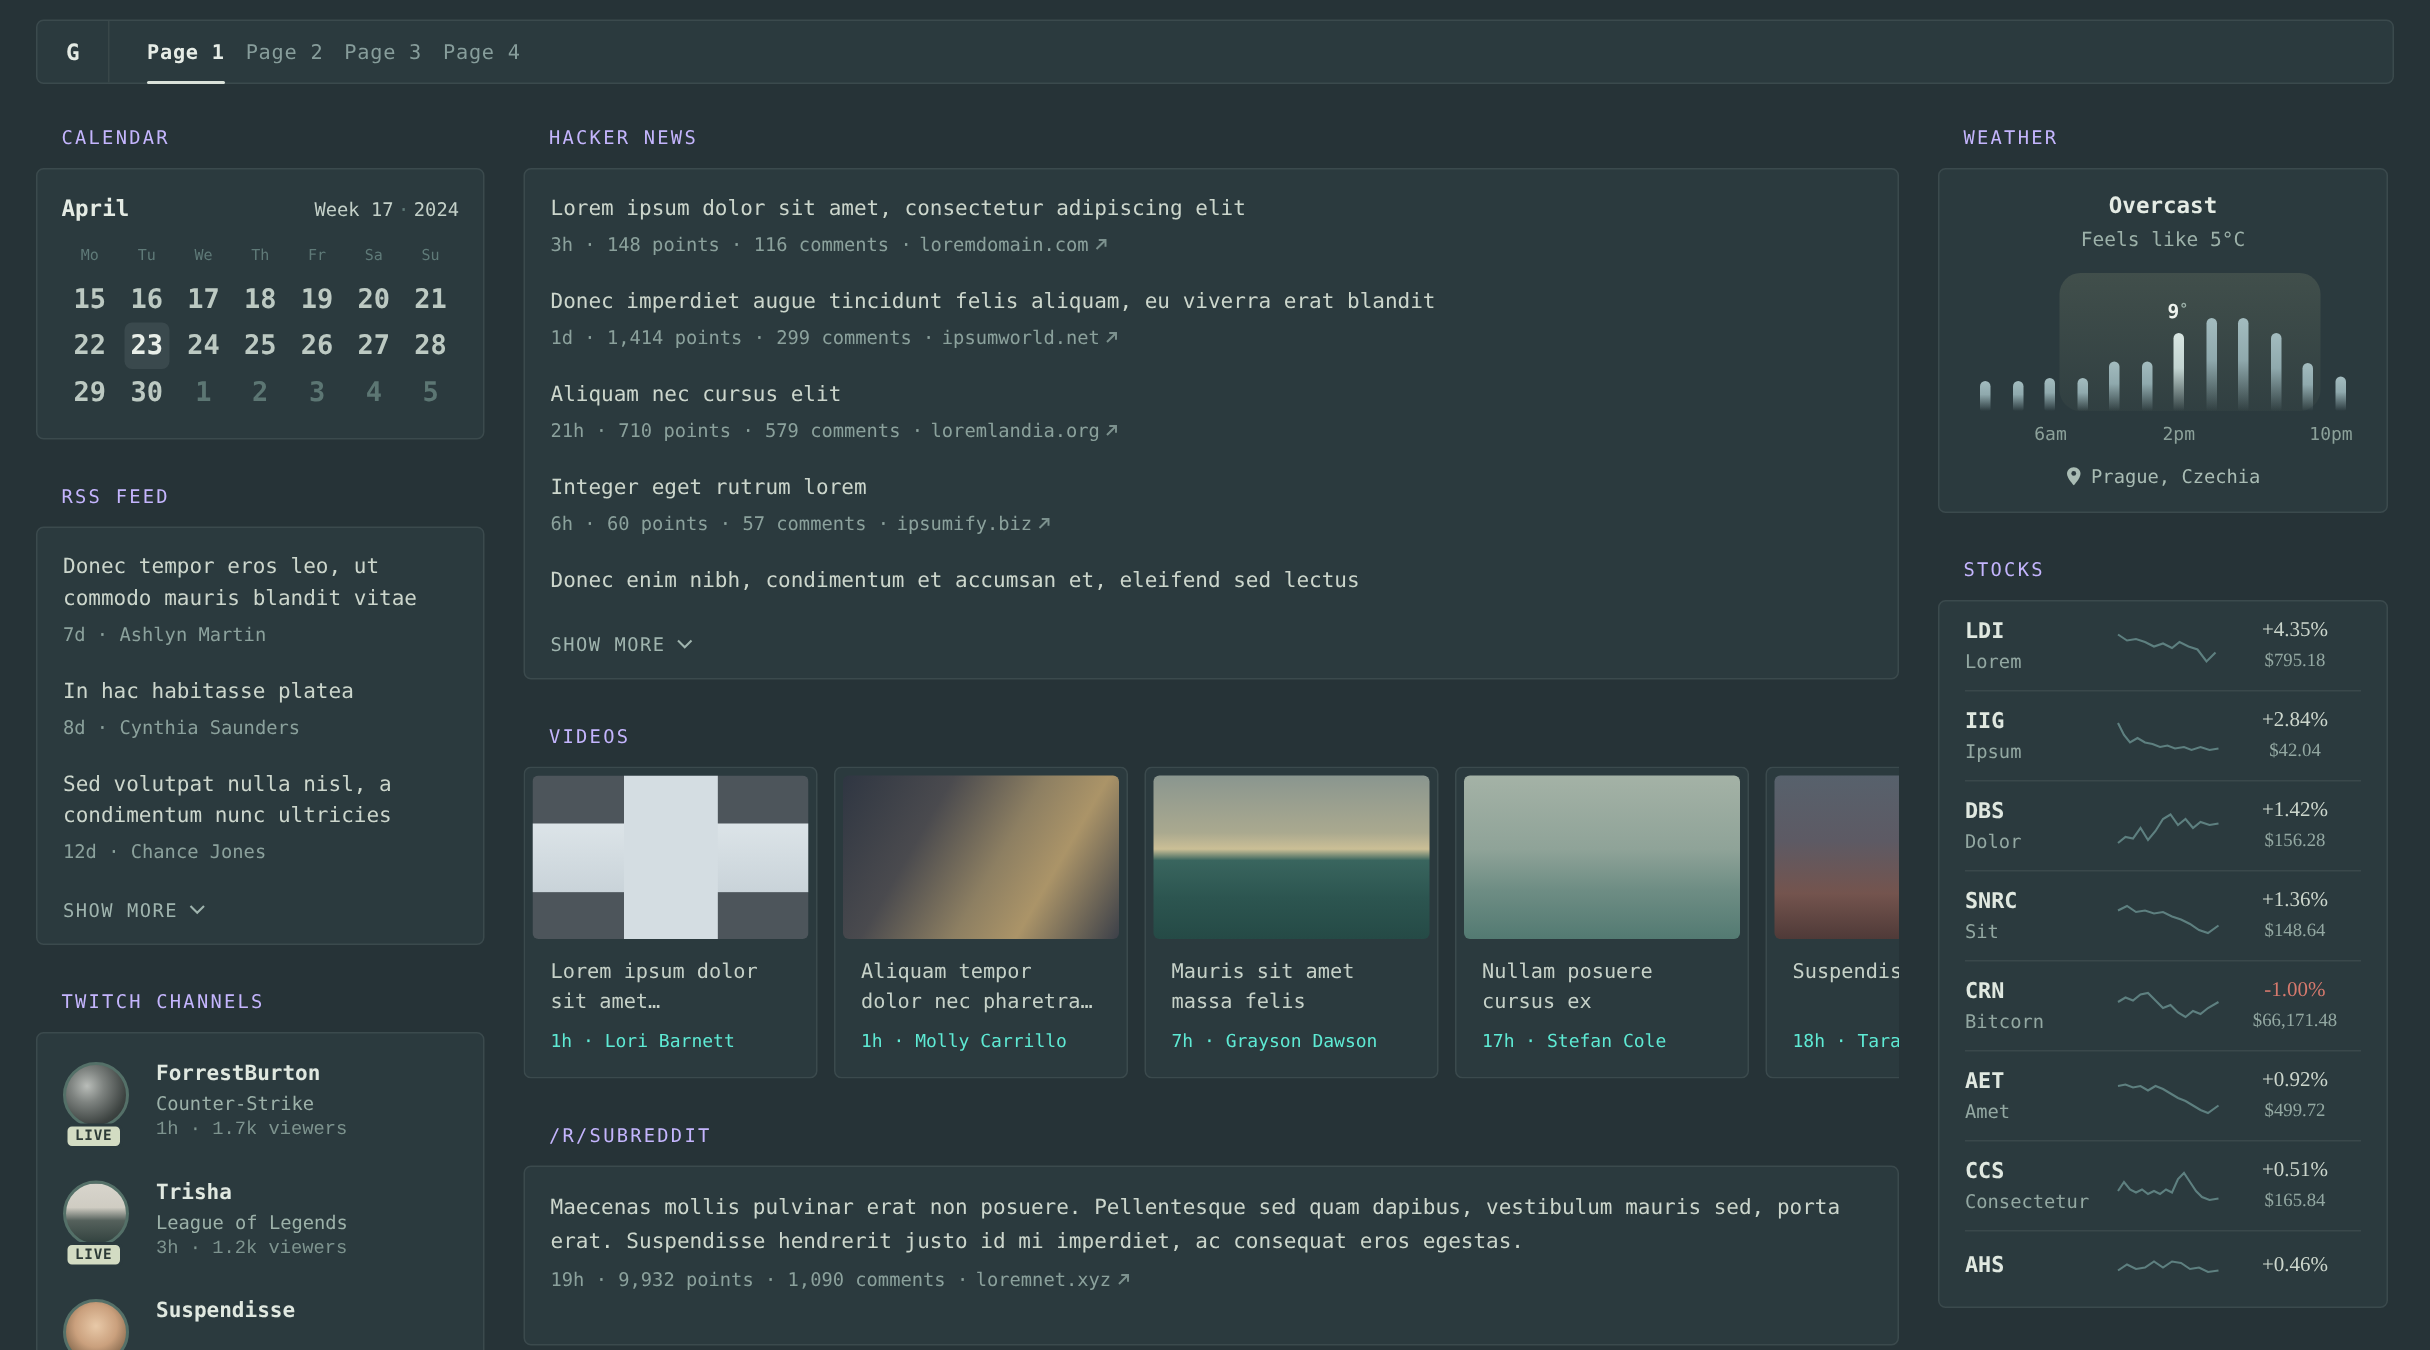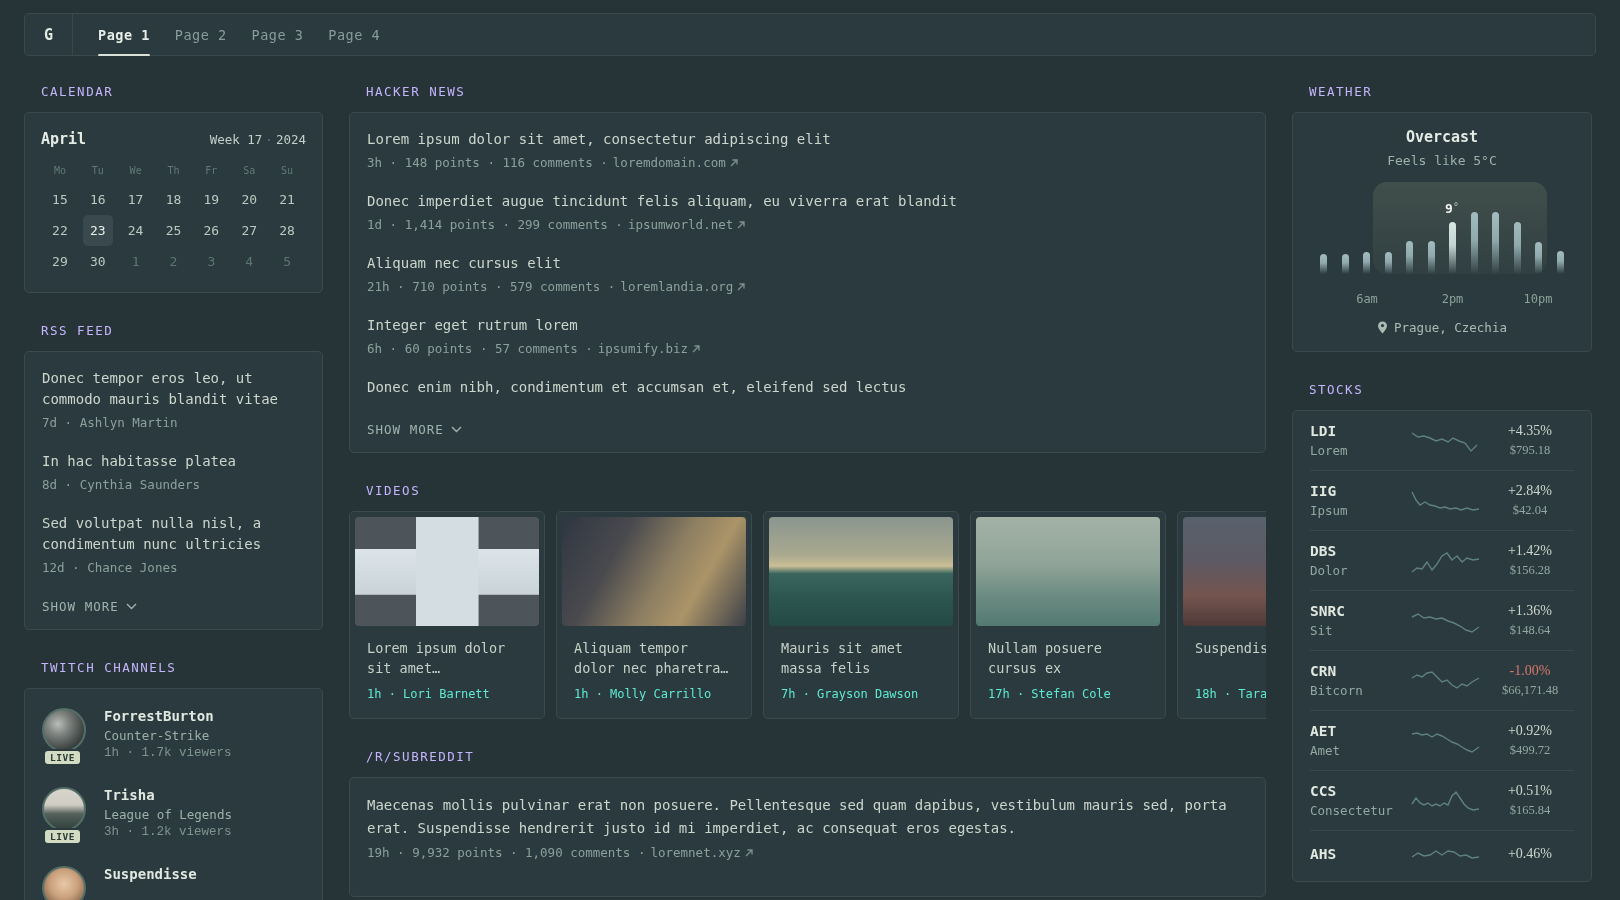--- a/index.html
+++ b/index.html
@@ -13,21 +13,21 @@
 
   
   .nav {
     height:43px; background:#2b3a3e; border:1px solid #3b4a4d; border-radius:5px;
     display:flex; align-items:stretch;
   }
   .nav-logo {
     width:48px; display:flex; align-items:center; justify-content:center;
     border-right:1px solid #394749; color:#e4ebe4; font-weight:bold; font-size:15px;
   }
-  .nav-tabs { display:flex; align-items:stretch; padding-left:25px; gap:25px;justify-content:flex-end; }
+  .nav-tabs { display:flex; align-items:stretch; padding-left:25px; gap:14px;justify-content:flex-end; }
   .tab {
     position:relative; display:flex; align-items:center;
     font-size:13.5px; color:#879d9b; cursor:pointer; letter-spacing:.5px;
   }
   .tab.active { color:#e6ece6; font-weight:bold; }
   .tab.active::after {
     content:""; position:absolute; left:0; right:0; bottom:-1px; height:2px;
     background:#d9e1d9; border-radius:1px;
   }
 
@@ -50,22 +50,22 @@
   .cal { padding:17px 16px 15px 16px; }
   .cal-head { display:flex; justify-content:space-between; align-items:baseline; }
   .cal-month { font-size:15px; font-weight:bold; color:#e4ebe4; }
   .cal-week { font-size:12.5px; color:#c3d0c8; }
   .cal-week .dot { color:#5f7a78; margin:0 3px; }
   .cal-grid7 { display:grid; grid-template-columns:repeat(7,1fr); text-align:center; }
   .cal-dows { margin-top:17px; }
   .cal-dow { font-size:10px; color:#5f7a78; }
   .cal-days { margin-top:8px; row-gap:0; }
   .cal-cell {
-    height:31px; line-height:31px; font-size:13px; color:#bcc9c2;
-    border-radius:5px; justify-self:center; width:30px; cursor:pointer;
+    height:31px; line-height:31px; font-size:18px; color:#bcc9c2;
+    border-radius:5px; justify-self:center; width:30px; cursor:pointer;font-weight:bold;
   }
   .cal-cell.current { background:#3a494d; color:#e9efe9; }
   .cal-cell.outside { color:#5c7673; }
 
   
   .feed { padding:16px 17px 14px 17px; }
   .item { margin-bottom:21px; }
   .item-title { display:block; font-size:14px; line-height:21px; color:#ccd6cc; cursor:pointer; text-decoration:none; }
   .item-meta { margin-top:5px; font-size:12.5px; color:#8ba19c; display:flex; align-items:center; gap:5px; white-space:nowrap; }
   .domain { display:inline-flex; align-items:center; gap:3px; color:#8ba19c; cursor:pointer; text-decoration:none; }
@@ -135,23 +135,23 @@
   .wbar {
     width:7px; flex:none; border-radius:4px 4px 2px 2px;
     background:linear-gradient(180deg, #a3bcbf 0%, #8fa9ad 45%, rgba(143,169,173,0) 100%);
   }
   .wbar.current { background:linear-gradient(180deg, #d9e6e2 0%, #c2d4d1 45%, rgba(194,212,209,0) 100%); }
   .wx-temp {
     position:absolute; left:132px; bottom:58px; transform:translateX(-50%);
     font-size:13px; font-weight:bold; color:#eef3ee; white-space:nowrap;
   }
   .wx-temp .temp-deg { color:#9cb1a9; font-size:10px; vertical-align:top; }
-  .wx-hours { position:relative; width:244px; height:16px; margin:18px auto 0 auto; font-size:12px; color:#8ca19a; }
+  .wx-hours { position:relative; width:244px; height:16px; margin:8px auto 0 auto; font-size:12px; color:#8ca19a; }
   .wx-hour { position:absolute; top:0; transform:translateX(-50%); }
-  .hl-0 { left:47px; } .hl-1 { left:132.5px; } .hl-2 { left:218px; }
+  .hl-0 { left:47px; } .hl-1 { left:132.5px; } .hl-2 { left:234px; }
   .wx-loc {
     margin-top:12px; font-size:12.5px; color:#a9bcb4;
     display:flex; align-items:center; justify-content:center; gap:6px;
   }
 
   
   .stocks { padding:0 17px; }
   .stk-row { display:flex; align-items:center; padding:12px 0; border-top:1px solid #3a484b; }
   .stk-row:first-child { border-top:none; }
   .stk-id { width:96px; flex:none; }

